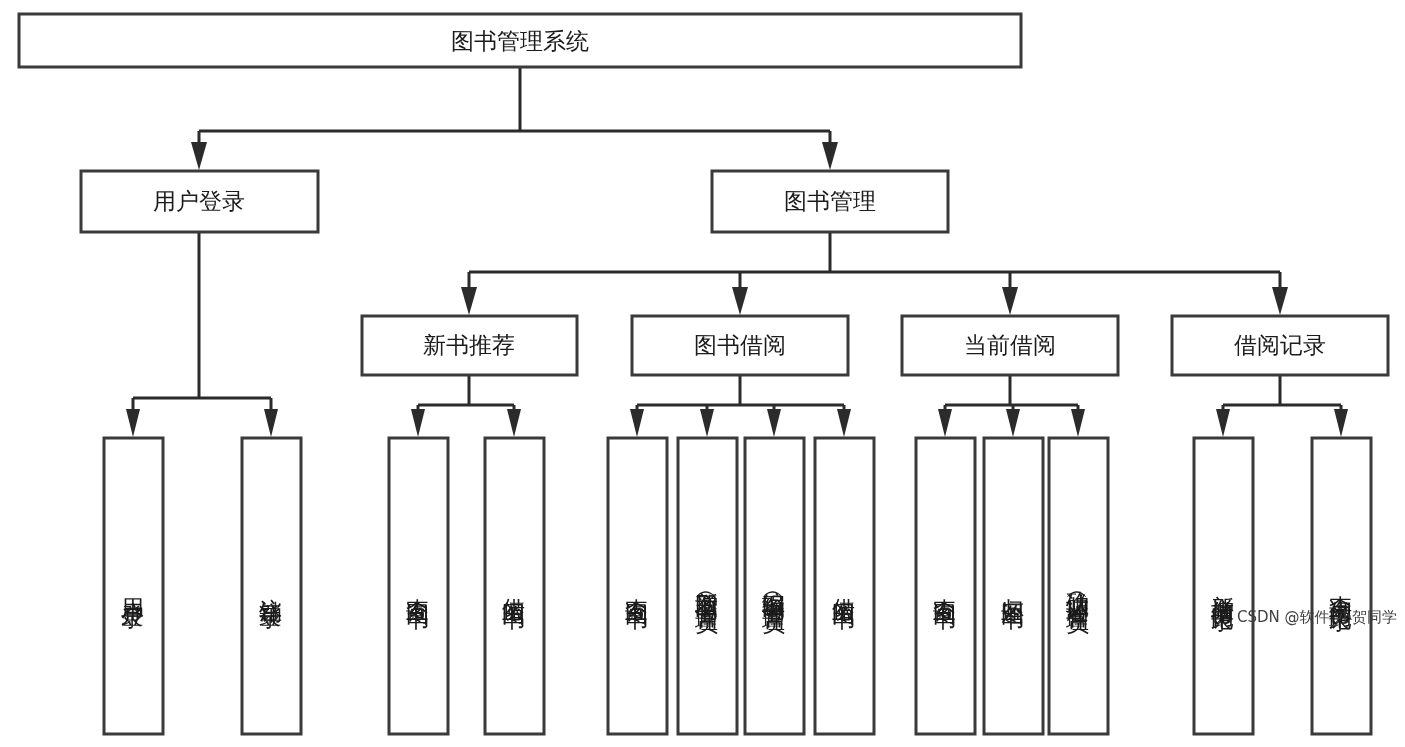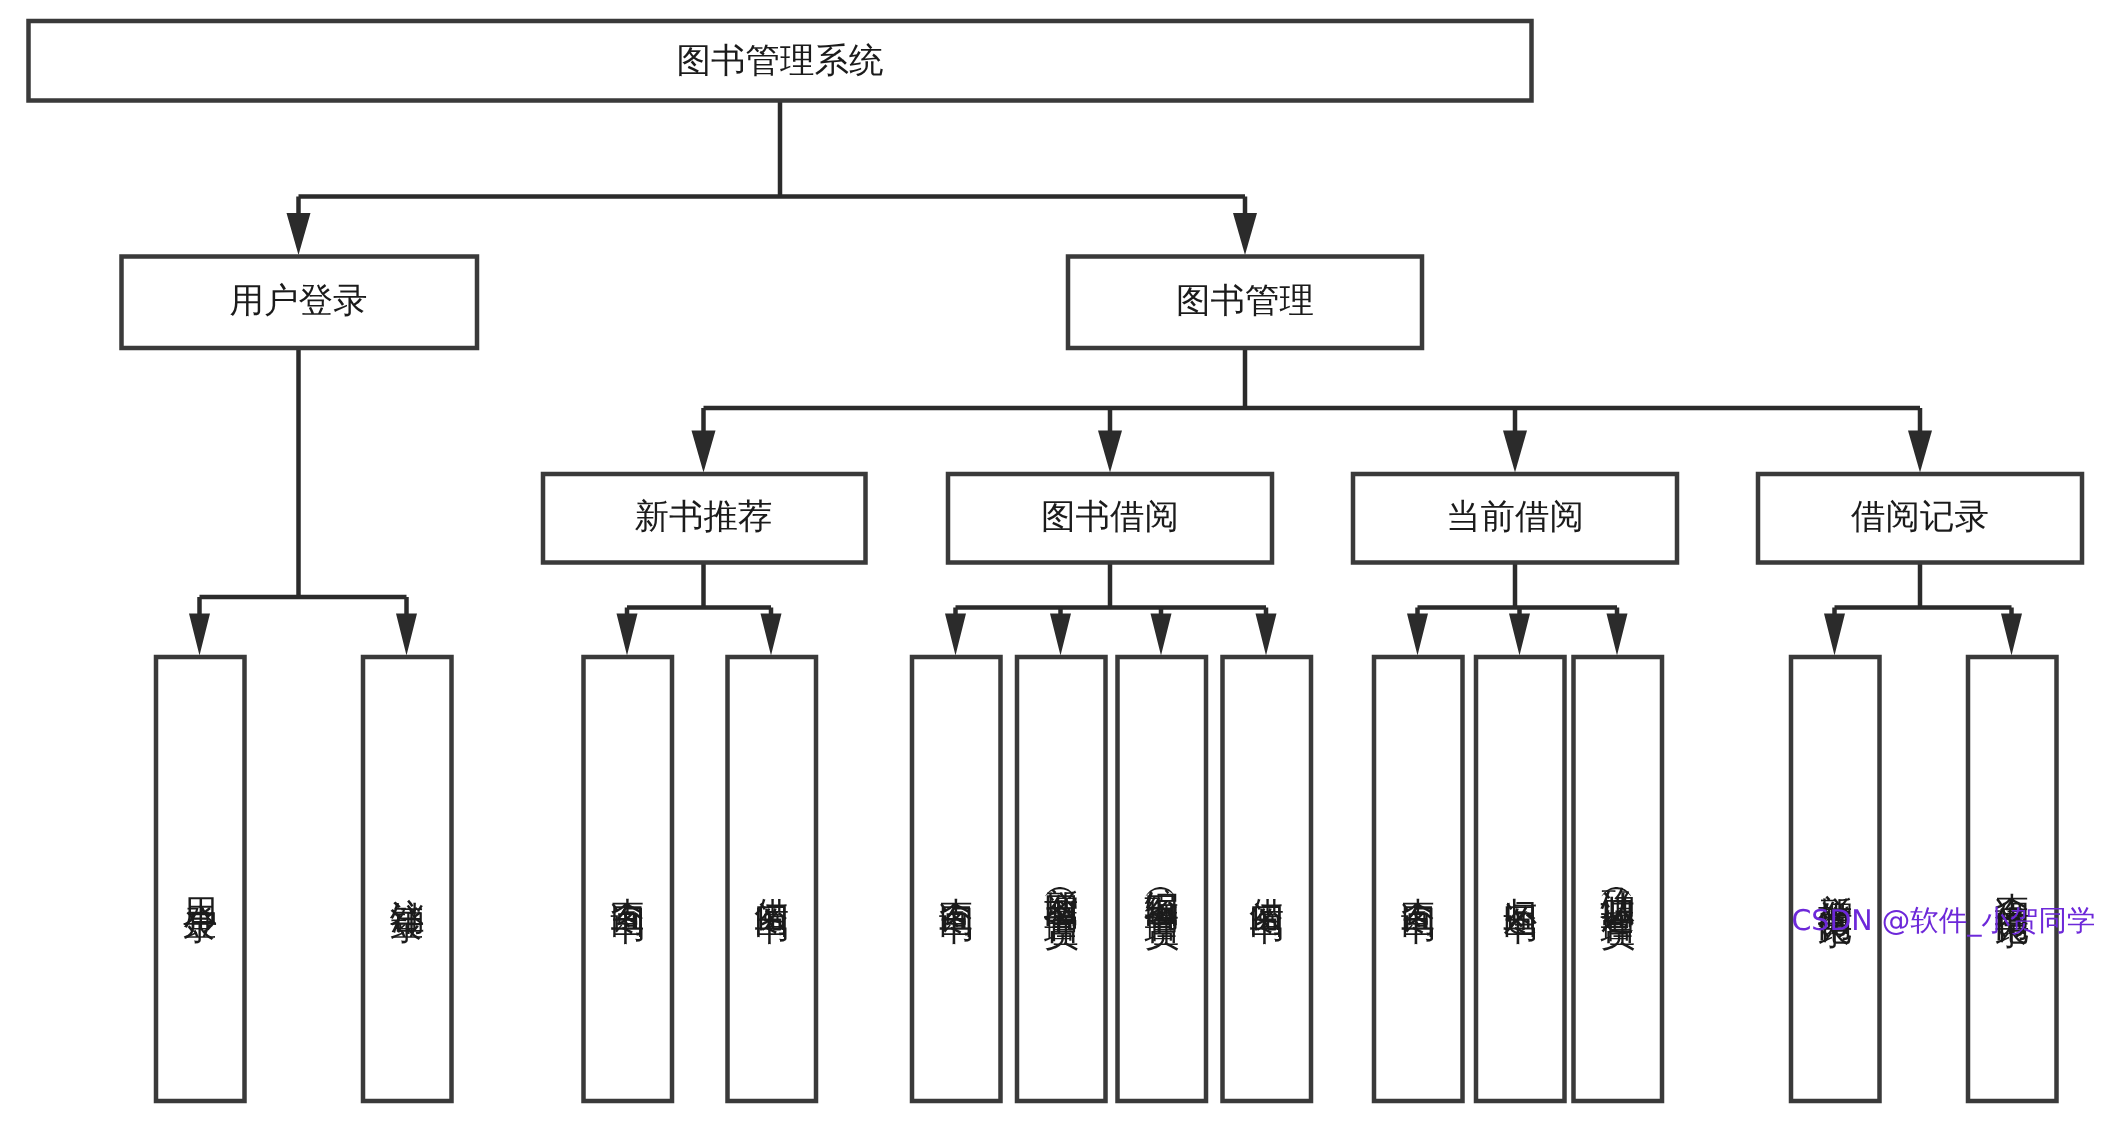--- a/index.html
+++ b/index.html
@@ -54,22 +54,22 @@
     fill: #1b1b1b;
     writing-mode: vertical-rl;
     text-orientation: upright;
     letter-spacing: 3px;
   }
   .watermark {
     position: absolute;
     right: 8px;
     bottom: 4px;
     font-family: "DejaVu Sans", "Liberation Sans", sans-serif;
-    font-size: 19px;
-    color: #6d28d9;
+    font-size: 15px;
+    color: #404040;
     white-space: nowrap;
     pointer-events: none;
   }
 </style>
 </head>
 <body>
 
 <div id="diagram-root">
 
   <svg class="diagram" viewBox="0 0 1405 747" xmlns="http://www.w3.org/2000/svg">

